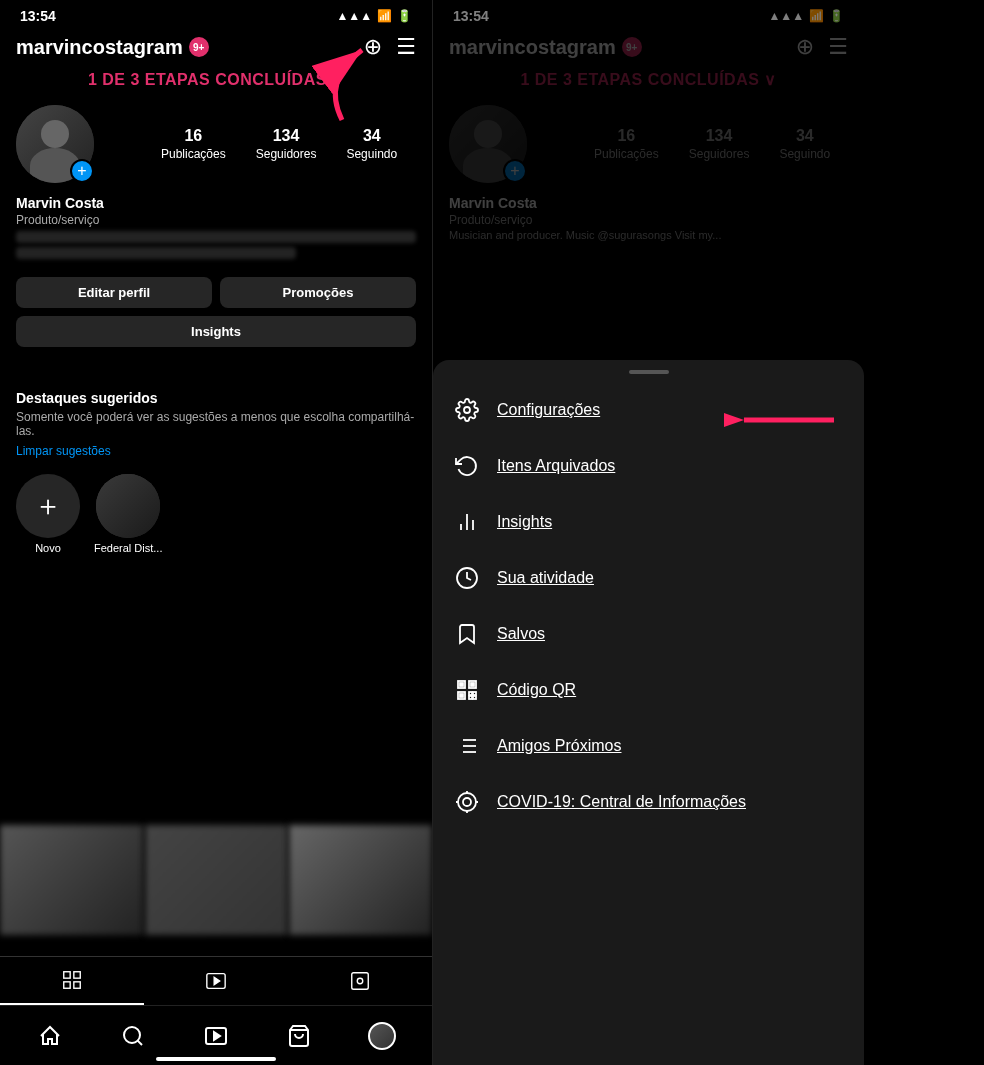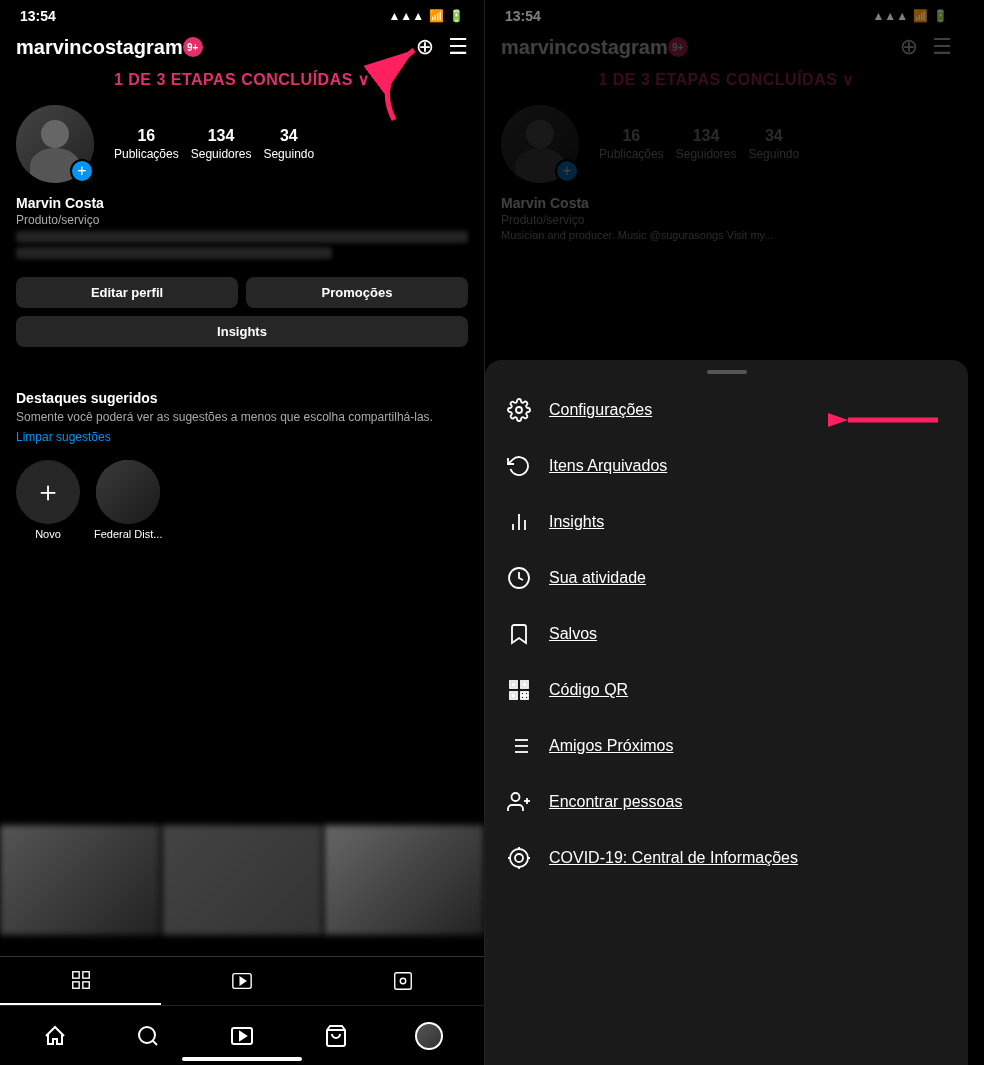--- a/index.html
+++ b/index.html
@@ -7,21 +7,21 @@
       width: 984px;
       height: 1065px;
       background: #000;
       font-family: -apple-system, BlinkMacSystemFont, 'Segoe UI', sans-serif;
       display: flex;
       overflow: hidden;
     }
 
     
     .phone-panel {
-      width: 484px;
+      width: 432px;
       height: 1065px;
       background: #000;
       position: relative;
       overflow: hidden;
     }
     .phone-panel.right {
       border-left: 1px solid #222;
     }
 
     
@@ -44,20 +44,21 @@
     
     .header {
       display: flex;
       align-items: center;
       justify-content: space-between;
       padding: 6px 16px 6px;
     }
     .username-row {
       display: flex;
       align-items: center;
+      gap: 6px;
     }
     .username {
       color: #fff;
       font-size: 20px;
       font-weight: 700;
     }
     .notification-badge {
       background: #e1306c;
       border-radius: 50%;
       width: 20px;
@@ -151,22 +152,23 @@
       border: 2px solid #000;
       display: flex;
       align-items: center;
       justify-content: center;
       color: #fff;
       font-size: 16px;
       line-height: 1;
     }
     .stats {
       display: flex;
-      gap: 12px;
+      gap: 30px;
       flex: 1;
+      margin-left: 47px;
     }
     .stat {
       display: flex;
       flex-direction: column;
       align-items: center;
       gap: 2px;
     }
     .stat-number {
       color: #fff;
       font-size: 16px;
@@ -731,31 +733,20 @@
           <line x1="8" y1="12" x2="21" y2="12"></line>
           <line x1="8" y1="18" x2="21" y2="18"></line>
           <line x1="3" y1="6" x2="3.01" y2="6" stroke-width="3"></line>
           <line x1="3" y1="12" x2="3.01" y2="12" stroke-width="3"></line>
           <line x1="3" y1="18" x2="3.01" y2="18" stroke-width="3"></line>
         </svg>
       </div>
       <span class="menu-label">Amigos Próximos</span>
     </div>
 
-    <div class="menu-item">
-      <div class="menu-icon">
-        <svg width="24" height="24" viewBox="0 0 24 24" fill="none" stroke="white" stroke-width="1.8">
-          <path d="M16 21v-2a4 4 0 00-4-4H5a4 4 0 00-4 4v2"></path>
-          <circle cx="8.5" cy="7" r="4"></circle>
-          <line x1="20" y1="8" x2="20" y2="14"></line>
-          <line x1="23" y1="11" x2="17" y2="11"></line>
-        </svg>
-      </div>
-      <span class="menu-label">Encontrar pessoas</span>
-    </div>
 
     <div class="menu-item">
       <div class="menu-icon">
         <svg width="24" height="24" viewBox="0 0 24 24" fill="none" stroke="white" stroke-width="1.8">
           <circle cx="12" cy="12" r="9"></circle>
           <circle cx="12" cy="12" r="4"></circle>
           <line x1="12" y1="3" x2="12" y2="1"></line>
           <line x1="12" y1="23" x2="12" y2="21"></line>
           <line x1="3" y1="12" x2="1" y2="12"></line>
           <line x1="23" y1="12" x2="21" y2="12"></line>

